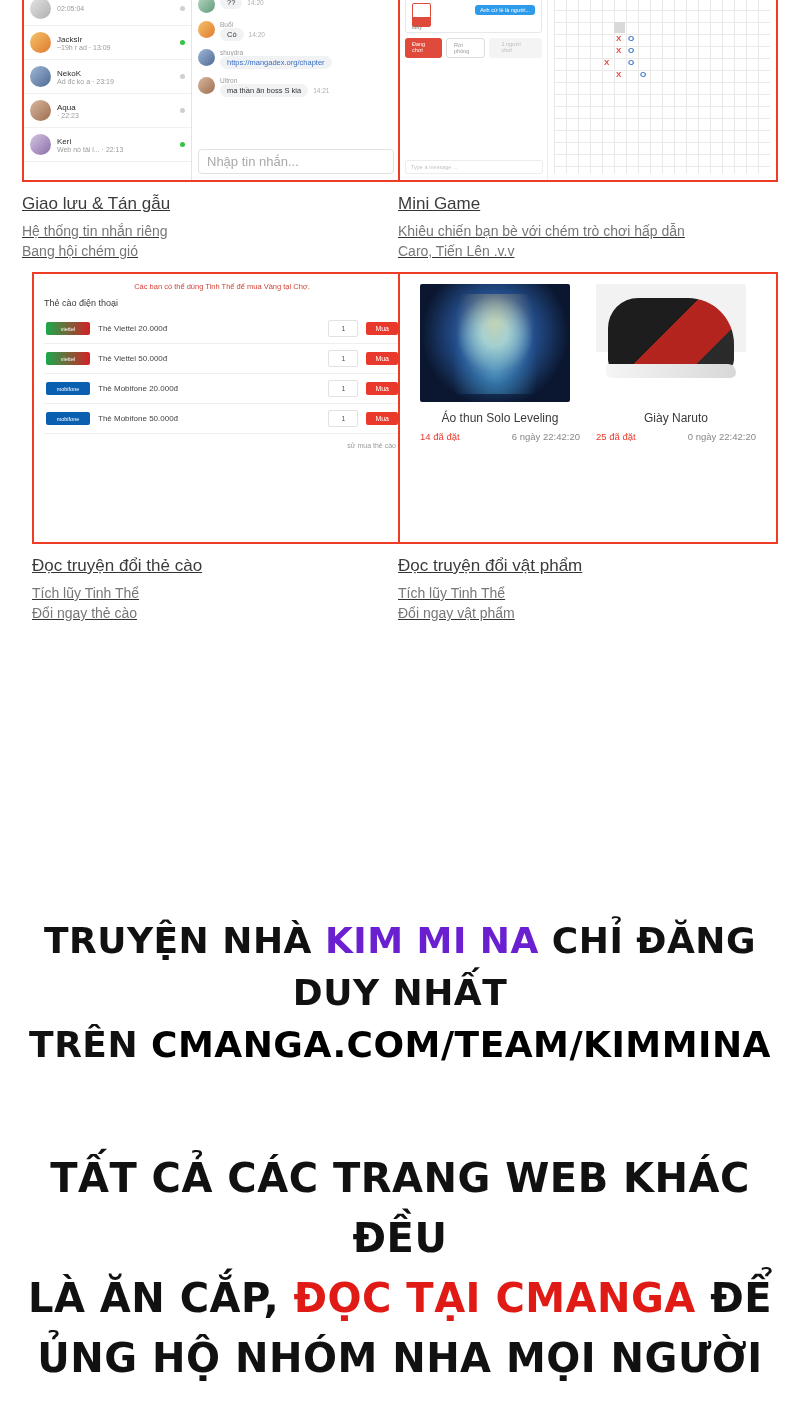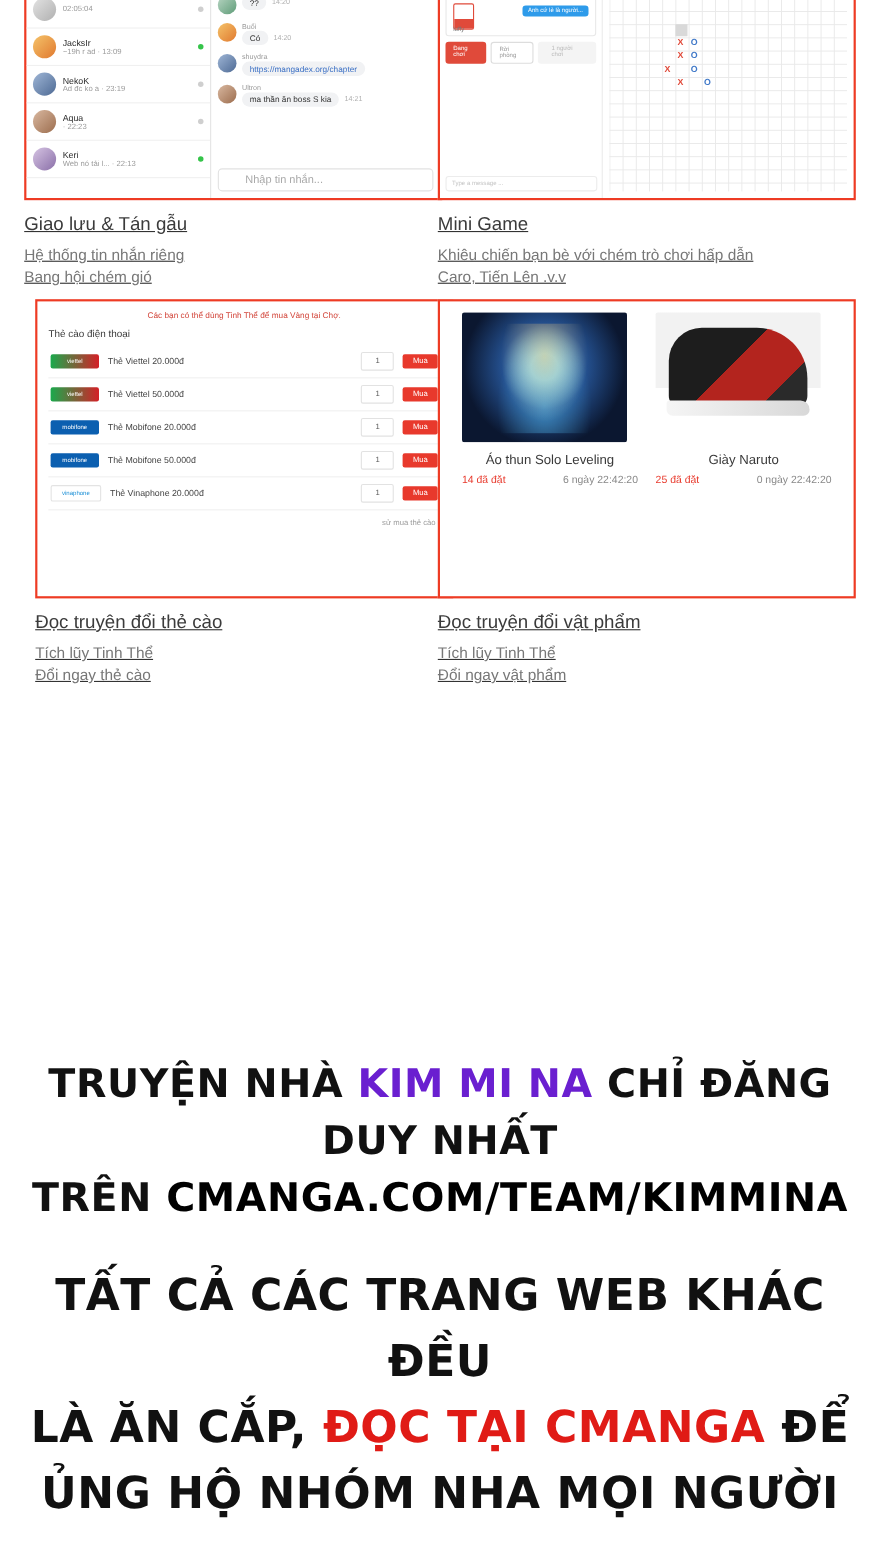--- a/index.html
+++ b/index.html
@@ -110,21 +110,21 @@
   .bubble {
     background: #f1f2f4; border-radius: 9px; padding: 2px 7px;
     font-size: 7.5px; color: #333; white-space: nowrap;
     overflow: hidden; max-width: 120px; text-overflow: ellipsis;
   }
   .bubble.link { color: #3a6fc4; background: #f1f2f4; }
   .msg-time { font-size: 6.5px; color: #b0b0b0; }
   .chat-input {
     margin: auto 6px 6px 6px;
     border: 1px solid #e2e2e2; border-radius: 4px;
-    padding: 4px 24px; font-size: 10px; color: #a9a9a9;
+    padding: 4px 8px; font-size: 13px; color: #a9a9a9;
   }
 
   
   .game-mock { display: flex; height: 100%; font-size: 6px; }
   .game-left {
     width: 148px; border-right: 1px solid #ececec;
     padding: 5px; box-sizing: border-box;
   }
   .game-card {
     border: 1px solid #e8e8e8; border-radius: 3px;
@@ -251,21 +251,21 @@
     display: flex; justify-content: space-between;
     font-size: 9.5px; margin-top: 6px;
   }
   .stat-red { color: #e8392c; }
   .stat-gray { color: #888; }
 
   
   .banner {
     position: absolute;
     left: 0;
-    top: 960px;
+    top: 915px;
     width: 800px;
     text-align: center;
     font-family: "DejaVu Sans", sans-serif;
   }
   .line1, .line2 {
     font-weight: bold;
     letter-spacing: 0.5px;
   }
   .line1 {
     font-size: 36px;
@@ -458,26 +458,20 @@
           <div class="card-name">Thẻ Mobifone 20.000đ</div>
           <div class="qty">1</div>
           <div class="buy">Mua</div>
         </div>
         <div class="card-row">
           <div class="carrier c-mobi">mobifone</div>
           <div class="card-name">Thẻ Mobifone 50.000đ</div>
           <div class="qty">1</div>
           <div class="buy">Mua</div>
         </div>
-        <div class="card-row">
-          <div class="carrier c-vina">vinaphone</div>
-          <div class="card-name">Thẻ Vinaphone 20.000đ</div>
-          <div class="qty">1</div>
-          <div class="buy">Mua</div>
-        </div>
 
         <div class="shop-foot">sử mua thẻ cào</div>
       </div>
     </div>
     <div class="caption">
       <div class="title">Đọc truyện đổi thẻ cào</div>
       <div class="sub">Tích lũy Tinh Thể</div>
       <div class="sub">Đổi ngay thẻ cào</div>
     </div>
   </div>

